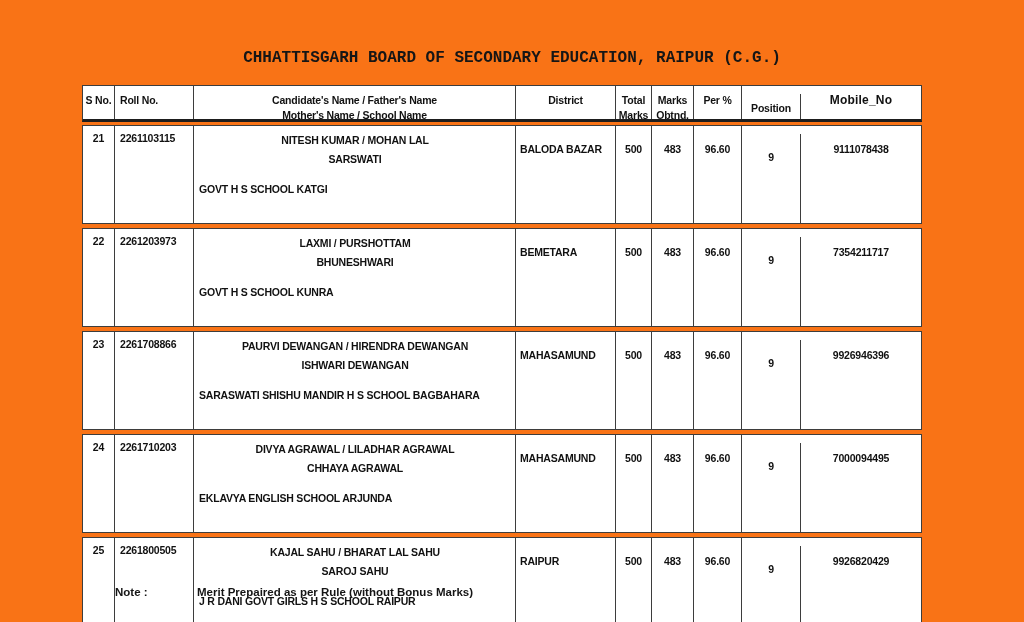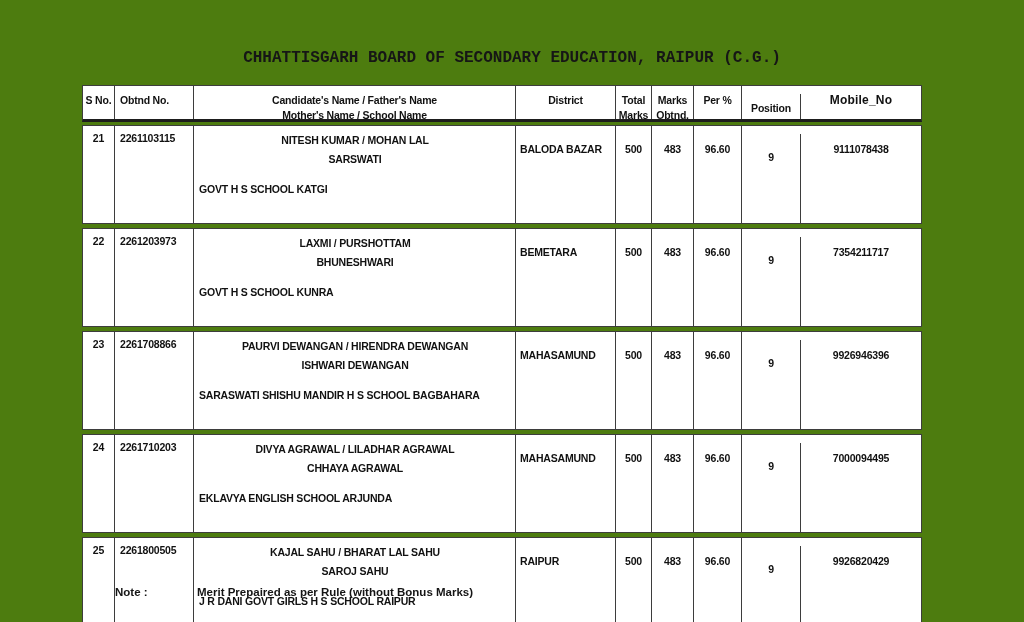--- a/index.html
+++ b/index.html
@@ -1,20 +1,20 @@
 <!DOCTYPE html>
 <html><head>
 <meta charset="utf-8">
 <style>
   html, body { margin: 0; padding: 0; background: #ffffff; }
   .page {
     position: relative;
     width: 1024px;
     height: 622px;
-    background: #4d7c0f;
+    background: #f97316;
     font-family: "Liberation Sans", sans-serif;
     color: #111;
     overflow: hidden;
   }
   
   .titles {
     padding-top: 13px;
     text-align: center;
     font-family: "Liberation Mono", monospace;
     font-weight: bold;
@@ -109,21 +109,21 @@
   <div class="titles">
     <div>CHHATTISGARH BOARD OF SECONDARY EDUCATION, RAIPUR (C.G.)</div>
     <div>TENTATIVE MERIT TOP 10 STUDENT LIST</div>
     <div>HIGHER SECONDARY SCHOOL CERTIFICATE EXAMINATION - 2026</div>
   </div>
 
   <div class="table-wrap">
 
     <div class="trow header-row">
       <div class="cell c-sno">S No.</div>
-      <div class="cell c-roll">Obtnd No.</div>
+      <div class="cell c-roll">Roll No.</div>
       <div class="cell c-cand">
         <div>Candidate's Name / Father's Name</div>
         <div>Mother's Name / School Name</div>
       </div>
       <div class="cell c-district">District</div>
       <div class="cell c-total">
         <div>Total</div>
         <div>Marks</div>
       </div>
       <div class="cell c-obtnd">

